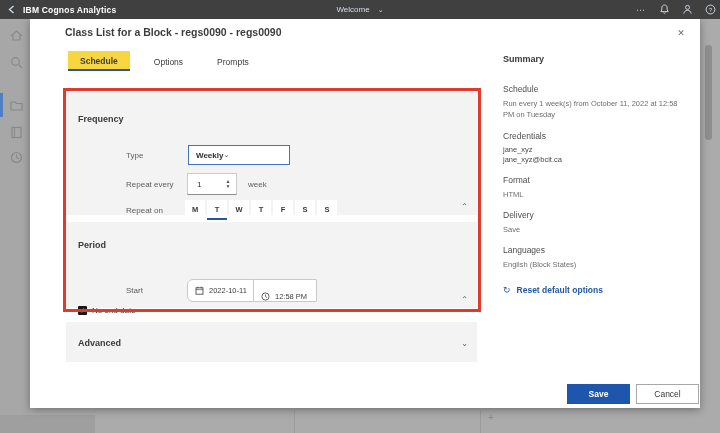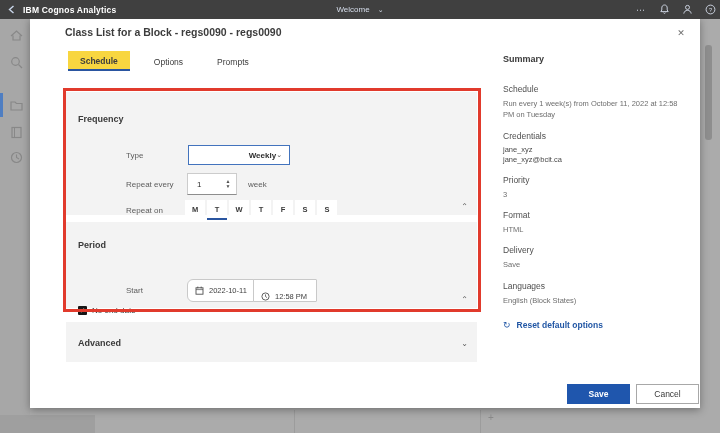--- a/index.html
+++ b/index.html
@@ -42,21 +42,21 @@
 
   
   .panel { position:absolute; left:36px; width:411px; background:#f3f3f3; }
   .panel-frequency { top:74px; height:123px; }
   .panel-period { top:204px; height:86px; }
   .panel-advanced { top:304px; height:40px; }
   .panel-h { position:absolute; left:12px; font-size:9px; font-weight:bold; color:#3a3a3a; }
   .fld-label { position:absolute; left:12px; font-size:8px; color:#5c5c5c;margin-left:48px; }
   .collapse-chev { position:absolute; right:9px; font-size:8px; color:#5c5c5c; cursor:pointer; }
 
-  .dropdown { position:absolute; left:122px; top:53px; width:102px; height:20px; background:#fff; border:1.5px solid #4273bd; display:flex; align-items:center; justify-content:flex-end; padding:4px 7px; cursor:pointer; }
+  .dropdown { position:absolute; left:122px; top:53px; width:102px; height:20px; background:#fff; border:1.5px solid #4273bd; display:flex; align-items:center; justify-content:flex-start; padding:4px 7px; cursor:pointer; }
   .dropdown .val { font-size:8px; font-weight:bold; color:#2e2e2e; }
   .dropdown .chev { font-size:7px; color:#4f4f4f; }
 
   .stepper { position:absolute; left:121px; top:81px; width:50px; height:22px; background:#fff; border:1px solid #cccccc; border-bottom:1px solid #8d8d8d; display:flex; align-items:center; }
   .stepper .num { flex:1; font-size:8px; color:#2e2e2e; padding-left:9px; }
   .stepper .arrows { width:16px; display:flex; flex-direction:column; align-items:center; line-height:5px; }
   .stepper .arrows span { font-size:5px; color:#4f4f4f; cursor:pointer; }
   .stepper-unit { position:absolute; left:182px; top:88px; font-size:8px; color:#5c5c5c; }
 
   .days { position:absolute; left:119px; top:108px; display:flex; gap:2px; }
@@ -257,24 +257,20 @@
       <div class="sum-row">
         <div class="sum-label">Schedule</div>
         <div class="sum-value">Run every 1 week(s) from October 11, 2022 at 12:58 PM on Tuesday</div>
       </div>
       <div class="sum-row">
         <div class="sum-label">Credentials</div>
         <div class="sum-value dark">jane_xyz</div>
         <div class="sum-value dark">jane_xyz@bcit.ca</div>
       </div>
       <div class="sum-row">
-        <div class="sum-label">Priority</div>
-        <div class="sum-value">3</div>
-      </div>
-      <div class="sum-row">
         <div class="sum-label">Format</div>
         <div class="sum-value">HTML</div>
       </div>
       <div class="sum-row">
         <div class="sum-label">Delivery</div>
         <div class="sum-value">Save</div>
       </div>
       <div class="sum-row">
         <div class="sum-label">Languages</div>
         <div class="sum-value">English (Block States)</div>

